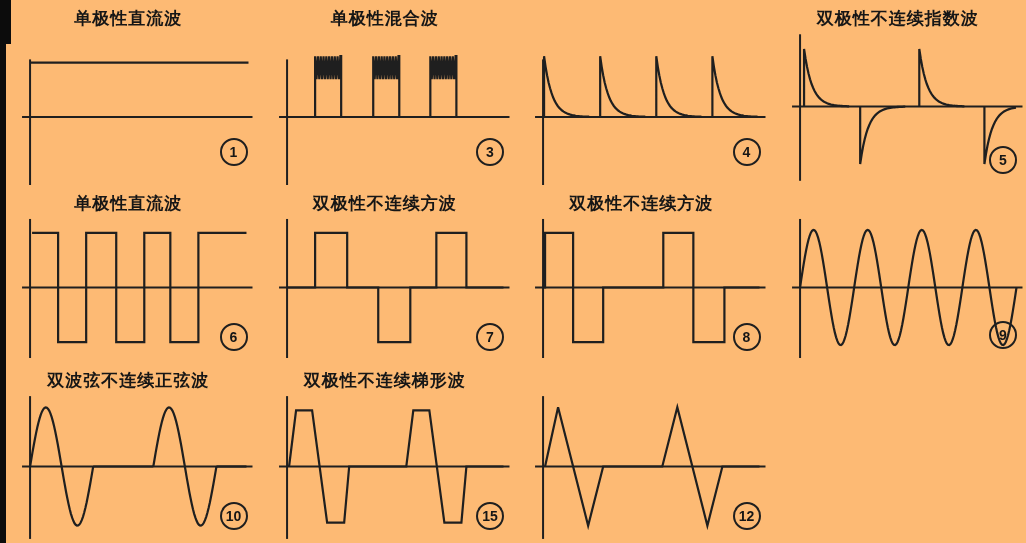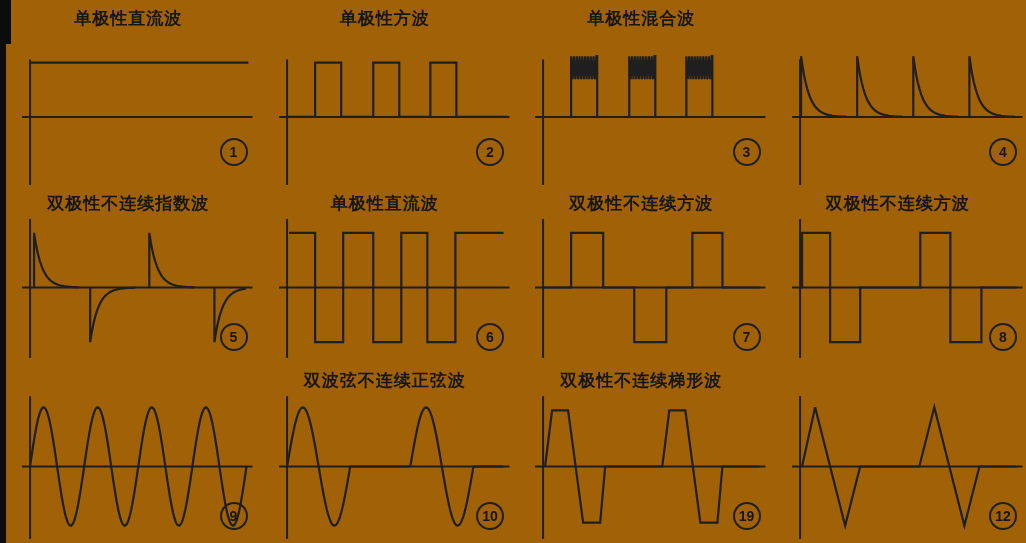--- a/index.html
+++ b/index.html
@@ -1,20 +1,20 @@
 <!DOCTYPE html>
 <html><head>
 <meta charset="utf-8">
 <style>
   html,body{margin:0;padding:0;}
   body{font-family:"Liberation Sans","DejaVu Sans",sans-serif;}
   .figure{
     position:relative;
     width:1026px;height:543px;
-    background:#a16207;
+    background:#fdba74;
     display:grid;
     grid-template-columns:repeat(4,1fr);
     grid-template-rows:185px 177px 181px;
     overflow:hidden;
   }
   .scan-edge{
     position:absolute;left:0;top:0;width:6px;height:543px;
     background:#0c0c0c;z-index:5;
   }
   .scan-edge-nub{
@@ -53,29 +53,20 @@
   <div class="scan-edge-nub"></div>
 
   <div class="panel row1">
     <div class="panel-title">单极性直流波</div>
     <svg class="wave-svg" viewBox="0 0 256 150" preserveAspectRatio="none">
         <line x1="30" y1="30" x2="30" y2="150" stroke="#1f1f1f" stroke-width="2"></line>
         <line x1="22" y1="85" x2="252" y2="85" stroke="#1f1f1f" stroke-width="2"></line>
         <path d="M30,33 H248" fill="none" stroke="#1f1f1f" stroke-width="2.2"></path>
       </svg>
     <div class="badge">1</div>
-  </div>
-  <div class="panel row1">
-    <div class="panel-title">单极性方波</div>
-    <svg class="wave-svg" viewBox="0 0 256 150" preserveAspectRatio="none">
-        <line x1="30" y1="30" x2="30" y2="150" stroke="#1f1f1f" stroke-width="2"></line>
-        <line x1="22" y1="85" x2="252" y2="85" stroke="#1f1f1f" stroke-width="2"></line>
-        <path d="M30,85 H58 V33 H84 V85 H116 V33 H142 V85 H173 V33 H199 V85 H250" fill="none" stroke="#1f1f1f" stroke-width="2.2"></path>
-      </svg>
-    <div class="badge">2</div>
   </div>
   <div class="panel row1">
     <div class="panel-title">单极性混合波</div>
     <svg class="wave-svg" viewBox="0 0 256 150" preserveAspectRatio="none">
         <line x1="30" y1="30" x2="30" y2="150" stroke="#1f1f1f" stroke-width="2"></line>
         <line x1="22" y1="85" x2="252" y2="85" stroke="#1f1f1f" stroke-width="2"></line>
         <path d="M58,85 L58,27 L59.4,49 L60.8,27 L62.2,49 L63.6,27 L65.0,49 L66.4,27 L67.8,49 L69.2,27 L70.6,49 L72.0,27 L73.4,49 L74.8,27 L76.2,49 L77.6,27 L79.0,49 L80.4,27 L81.8,49 L83.2,27 L84,27 L84,85" fill="none" stroke="#1f1f1f" stroke-width="2.2"></path>
         <path d="M116,85 L116,27 L117.4,49 L118.8,27 L120.2,49 L121.6,27 L123.0,49 L124.4,27 L125.8,49 L127.2,27 L128.6,49 L130.0,27 L131.4,49 L132.8,27 L134.2,49 L135.6,27 L137.0,49 L138.4,27 L139.8,49 L141.2,27 L142,27 L142,85" fill="none" stroke="#1f1f1f" stroke-width="2.2"></path>
         <path d="M173,85 L173,27 L174.4,49 L175.8,27 L177.2,49 L178.6,27 L180.0,49 L181.4,27 L182.8,49 L184.2,27 L185.6,49 L187.0,27 L188.4,49 L189.8,27 L191.2,49 L192.6,27 L194.0,49 L195.4,27 L196.8,49 L198.2,27 L199,27 L199,85" fill="none" stroke="#1f1f1f" stroke-width="2.2"></path>
       </svg>
@@ -153,21 +144,21 @@
       </svg>
     <div class="badge">10</div>
   </div>
   <div class="panel row3">
     <div class="panel-title">双极性不连续梯形波</div>
     <svg class="wave-svg" viewBox="0 0 256 150" preserveAspectRatio="none">
         <line x1="30" y1="6" x2="30" y2="146" stroke="#1f1f1f" stroke-width="2"></line>
         <line x1="22" y1="75" x2="252" y2="75" stroke="#1f1f1f" stroke-width="2"></line>
         <path d="M32,75 L39,20 H55 L70,130 H87 L92,75 H149 L156,20 H172 L187,130 H204 L209,75 H246" fill="none" stroke="#1f1f1f" stroke-width="2.2"></path>
       </svg>
-    <div class="badge">19</div>
+    <div class="badge">15</div>
   </div>
   <div class="panel row3">
     <svg class="wave-svg" viewBox="0 0 256 150" preserveAspectRatio="none">
         <line x1="30" y1="6" x2="30" y2="146" stroke="#1f1f1f" stroke-width="2"></line>
         <line x1="22" y1="75" x2="252" y2="75" stroke="#1f1f1f" stroke-width="2"></line>
         <path d="M32,75 L45,17 L75,133 L90,75 H149 L164,17 L194,133 L209,75 H246" fill="none" stroke="#1f1f1f" stroke-width="2.2"></path>
       </svg>
     <div class="badge">12</div>
   </div>
 </div>

